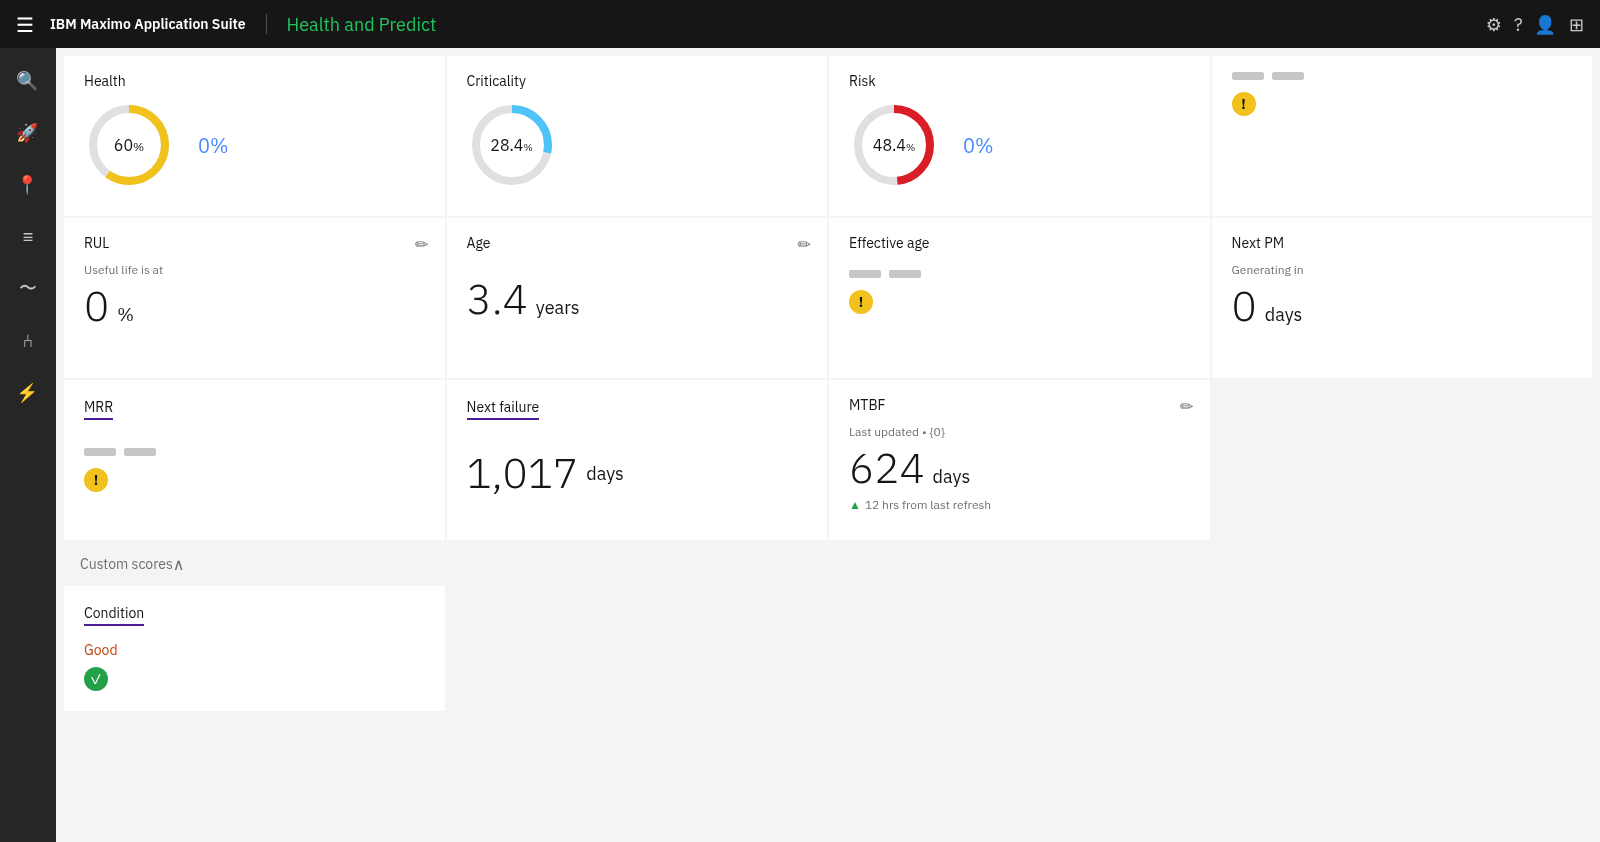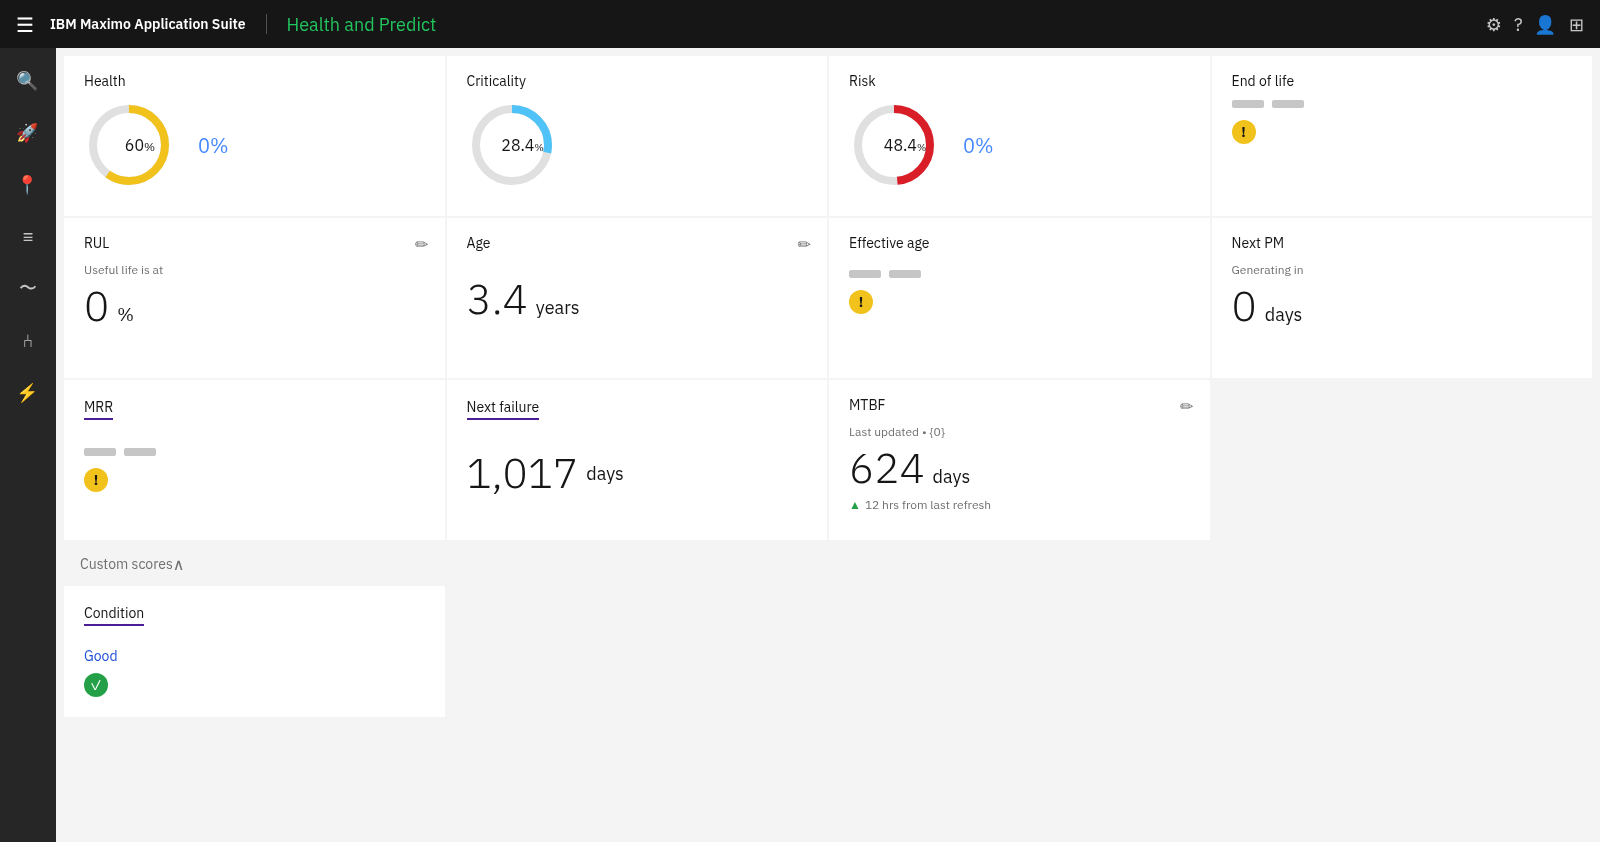--- a/index.html
+++ b/index.html
@@ -119,21 +119,20 @@
     .donut-container svg {
       transform: rotate(-90deg);
     }
     .donut-label {
       position: absolute;
       top: 50%; left: 50%;
       transform: translate(-50%, -50%);
       font-size: 16px;
       font-weight: 400;
       color: #161616;
-      margin-left: 11px;
     }
     .donut-side {
       font-size: 20px;
       color: #4589ff;
     }
 
     
     .warn-icon {
       width: 24px; height: 24px;
       background: #f1c21b;
@@ -273,21 +272,20 @@
           </svg>
           <div class="donut-label">
             <span>48.4</span><span style="font-size:10px">%</span>
           </div>
         </div>
         <div class="donut-side">0%</div>
       </div>
     </div>
 
     <div class="card">
-      <div class="card-title">End of life</div>
       <div class="dash-placeholder">
         <div class="dash-block"></div>
         <div class="dash-block"></div>
       </div>
       <div class="warn-icon">!</div>
     </div>
 
     <div class="card">
       <div class="card-title">RUL</div>
       <span class="card-edit">✏</span>
@@ -361,18 +359,18 @@
   </div>
 
   <div class="custom-scores-header">
     <span>Custom scores</span>
     <span class="custom-scores-chevron">∧</span>
   </div>
 
   <div class="custom-scores-grid">
     <div class="condition-card">
       <div class="card-title card-title underline">Condition</div>
-      <div style="font-size:14px;color:#1d4ed8;margin-top:13px">Good</div>
+      <div style="font-size:14px;color:#c2410c;margin-top:7px">Good</div>
       <div class="check-icon">✓</div>
     </div>
   </div>
 
 </div>
 
 </body></html>

